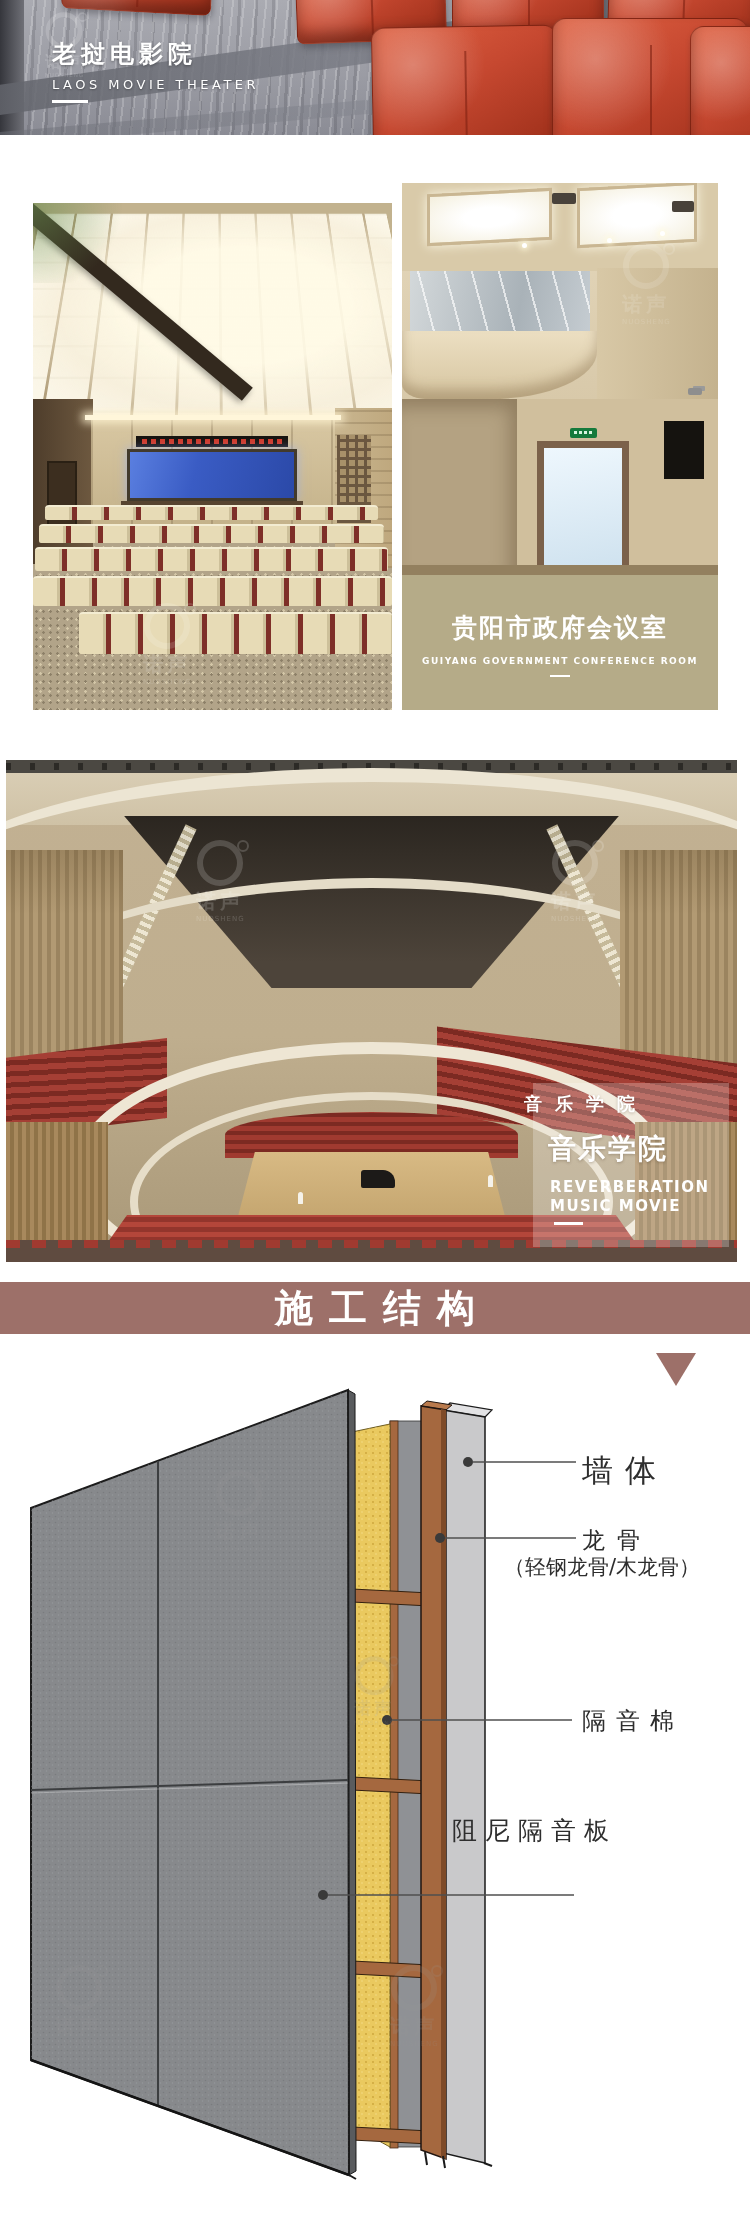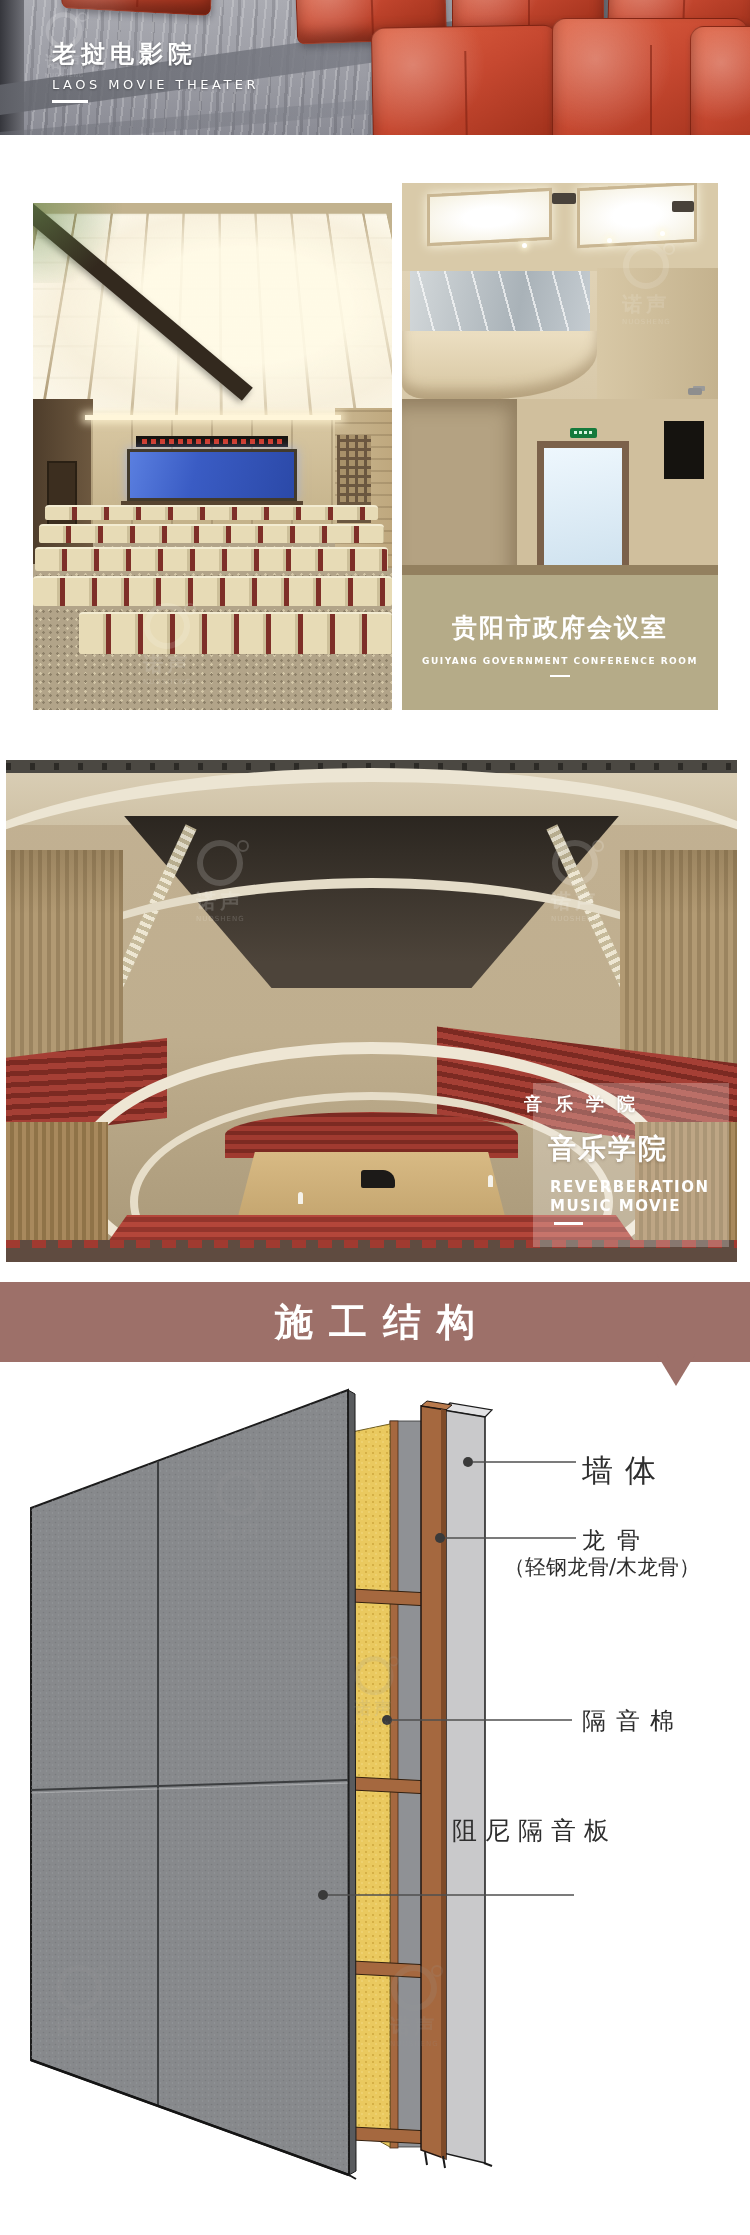--- a/index.html
+++ b/index.html
@@ -186,21 +186,21 @@
     letter-spacing:13px;white-space:nowrap;text-shadow:0 1px 3px rgba(60,40,20,.3);}
   .co-cn2{position:absolute;left:542px;top:370px;color:#fff;font-size:28px;font-weight:bold;
     letter-spacing:2px;white-space:nowrap;text-shadow:0 1px 3px rgba(60,40,20,.3);}
   .co-en1{position:absolute;left:544px;top:418px;color:#fff;font-size:15px;font-weight:bold;
     letter-spacing:1.5px;white-space:nowrap;}
   .co-en2{position:absolute;left:544px;top:437px;color:#fff;font-size:15px;font-weight:bold;
     letter-spacing:1.5px;white-space:nowrap;}
   .co-dash{position:absolute;left:548px;top:462px;width:29px;height:3px;background:#fff;}
 
   
-  .sec-head{position:absolute;left:0;top:1282px;width:750px;height:80px;background:#9d7069;
+  .sec-head{position:absolute;left:0;top:1282px;width:750px;height:52px;background:#9d7069;
     display:flex;align-items:center;justify-content:center;}
   .sec-title{color:#fff;font-size:38px;font-weight:bold;letter-spacing:16px;
     text-indent:16px;white-space:nowrap;}
   .sec-tri{position:absolute;left:656px;top:1353px;width:40px;height:33px;background:#9d7069;
     clip-path:polygon(0 0,100% 0,50% 100%);}
 
   
   .diagram{position:absolute;left:0;top:1353px;width:750px;height:882px;}
   .dlabel{position:absolute;color:#2e2e2e;white-space:nowrap;}
   .dl-wall{left:582px;top:1450px;font-size:31px;letter-spacing:12px;}

